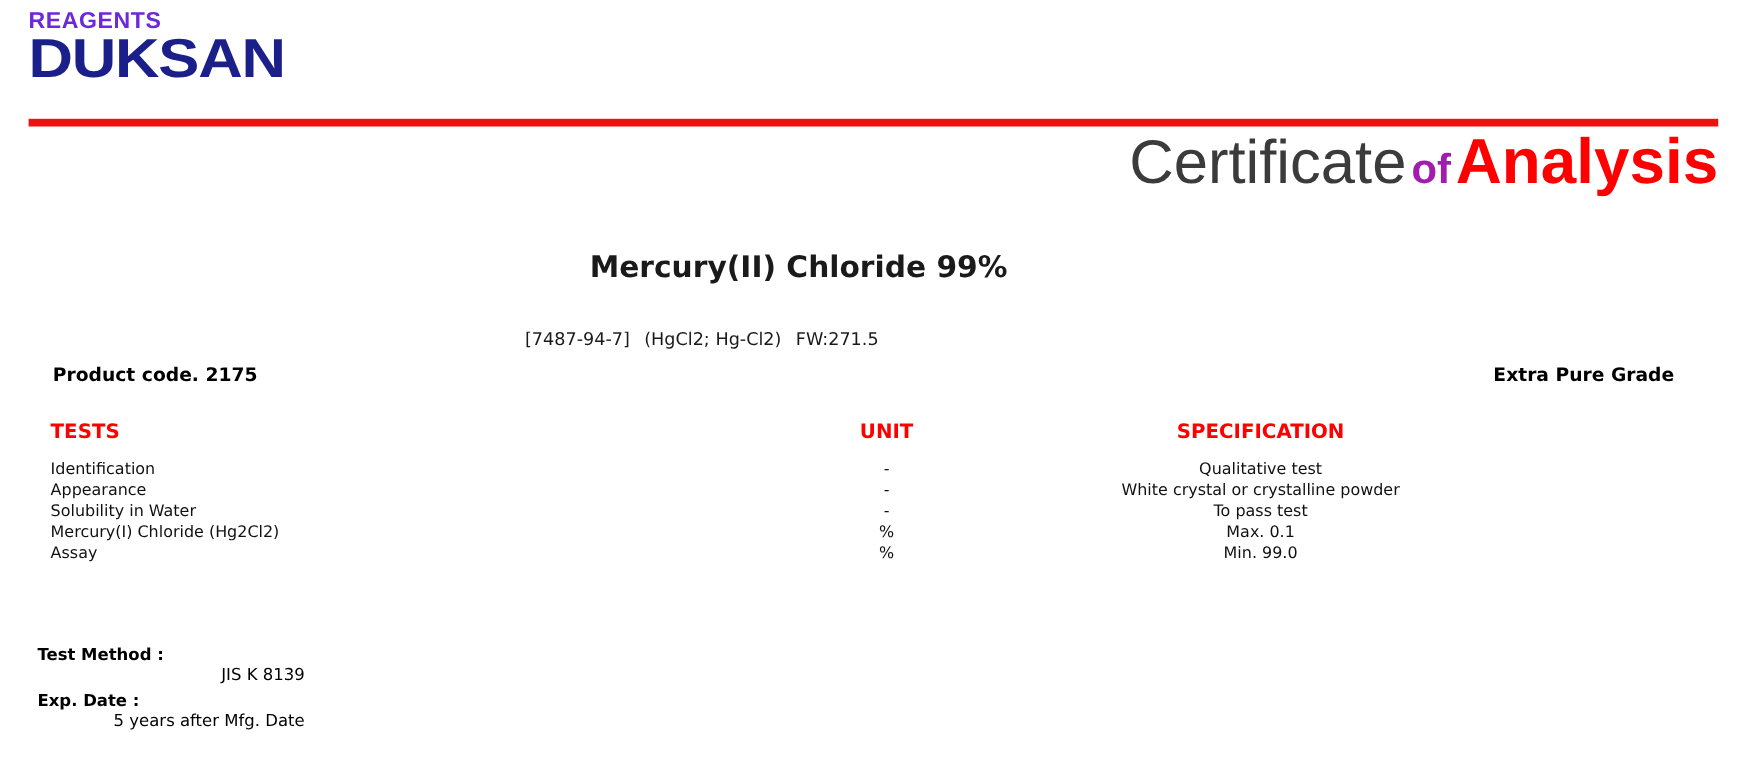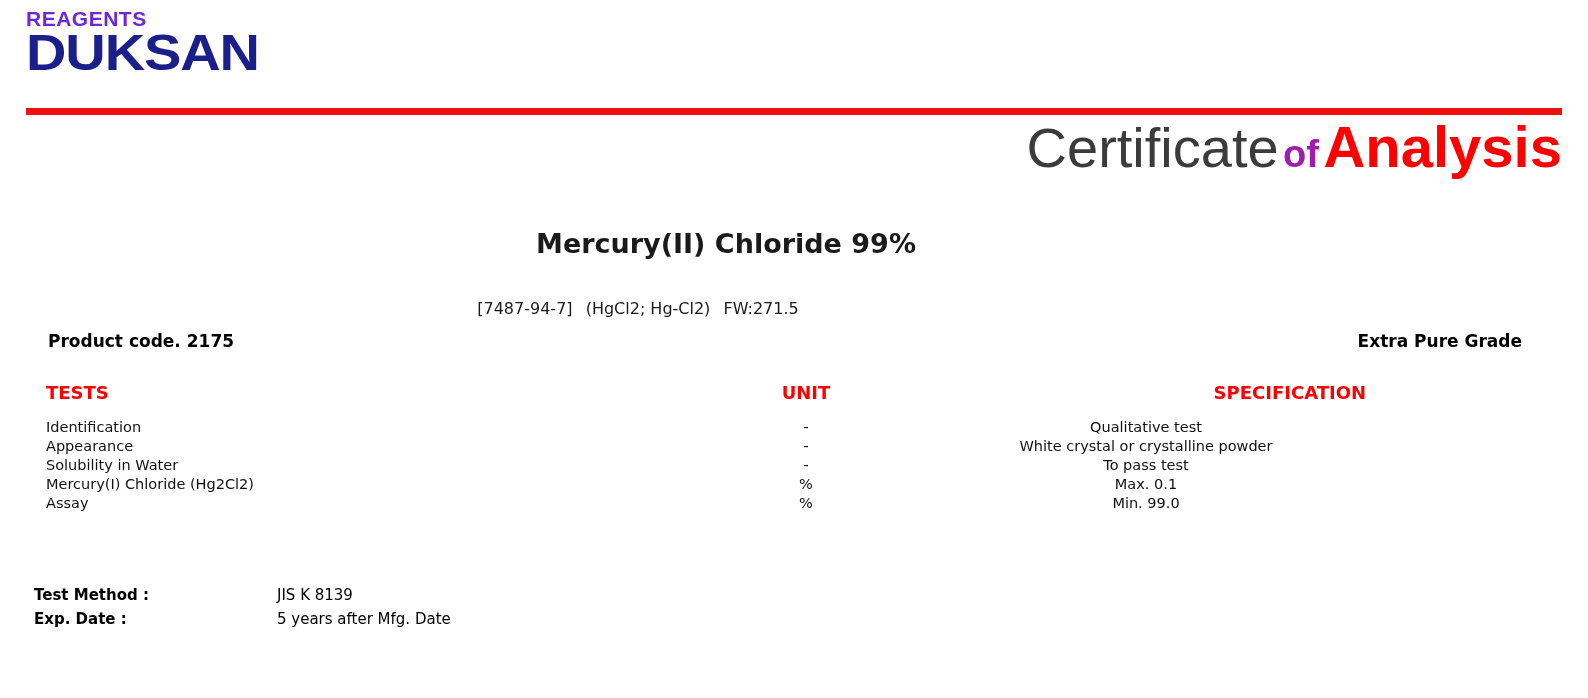--- a/index.html
+++ b/index.html
@@ -134,21 +134,21 @@
     border-collapse: collapse;
   }
   .spec-table th {
     font-weight: bold;
     font-size: 18px;
     color: #ff0000;
     padding: 0 0 14px 0;
   }
   .spec-table th.c-test   { text-align: left;  width: 640px; }
   .spec-table th.c-unit   { text-align: center; width: 240px; }
-  .spec-table th.c-spec   { text-align: right; width: 440px; }
+  .spec-table th.c-spec   { text-align: center; width: 440px; }
   .spec-table th.c-pad    { width: 176px; }
 
   .spec-table td {
     font-size: 14.5px;
     color: #111111;
     padding: 1.5px 0;
   }
   .spec-table td.v-test { text-align: left; }
   .spec-table td.v-unit { text-align: center; }
   .spec-table td.v-spec { text-align: center; }
@@ -157,20 +157,21 @@
   .footer {
     position: absolute;
     left: 34px;
     top: 586px;
     font-size: 15px;
   }
   .footer .row {
     display: flex;
     align-items: flex-end;
     margin-bottom: 6px;
+    flex-direction: column;
   }
   .footer .label {
     font-weight: bold;
     width: 243px;
   }
   .footer .value {
     font-weight: normal;
   }
 </style>
 </head>

